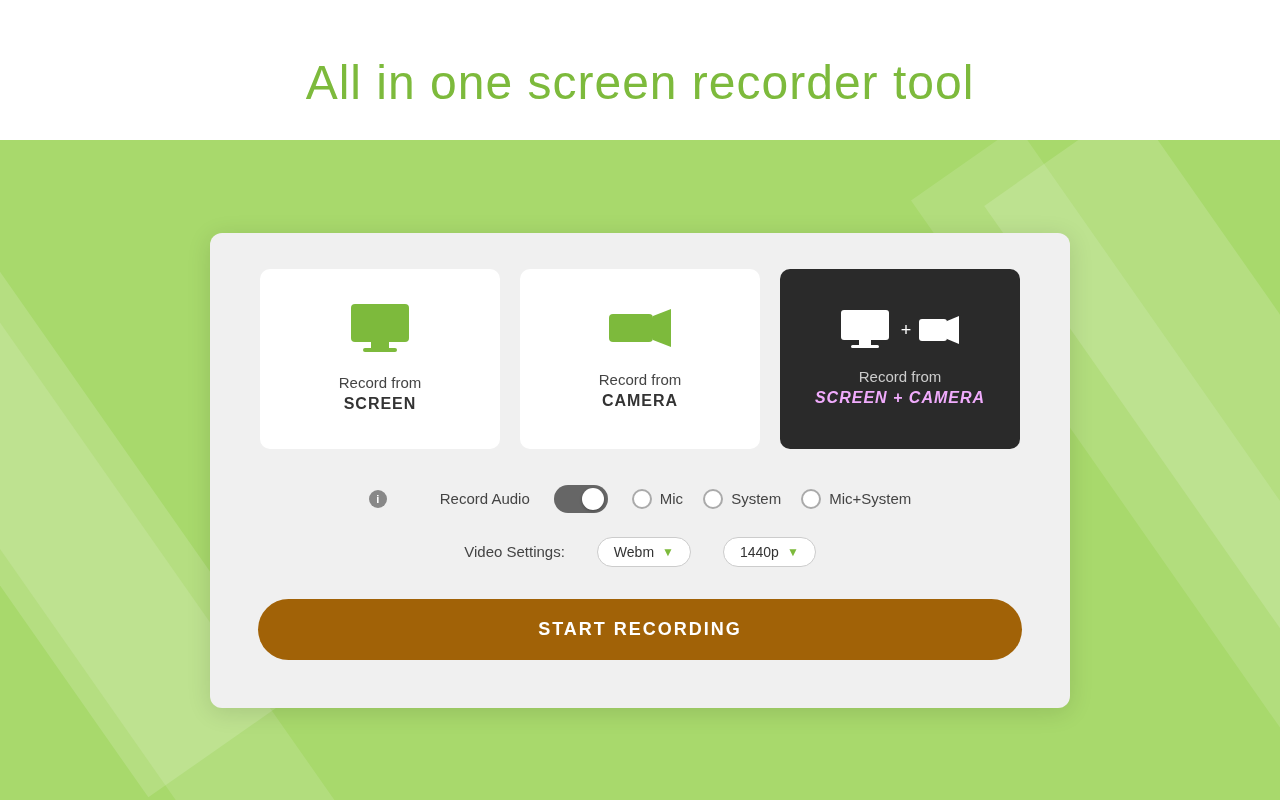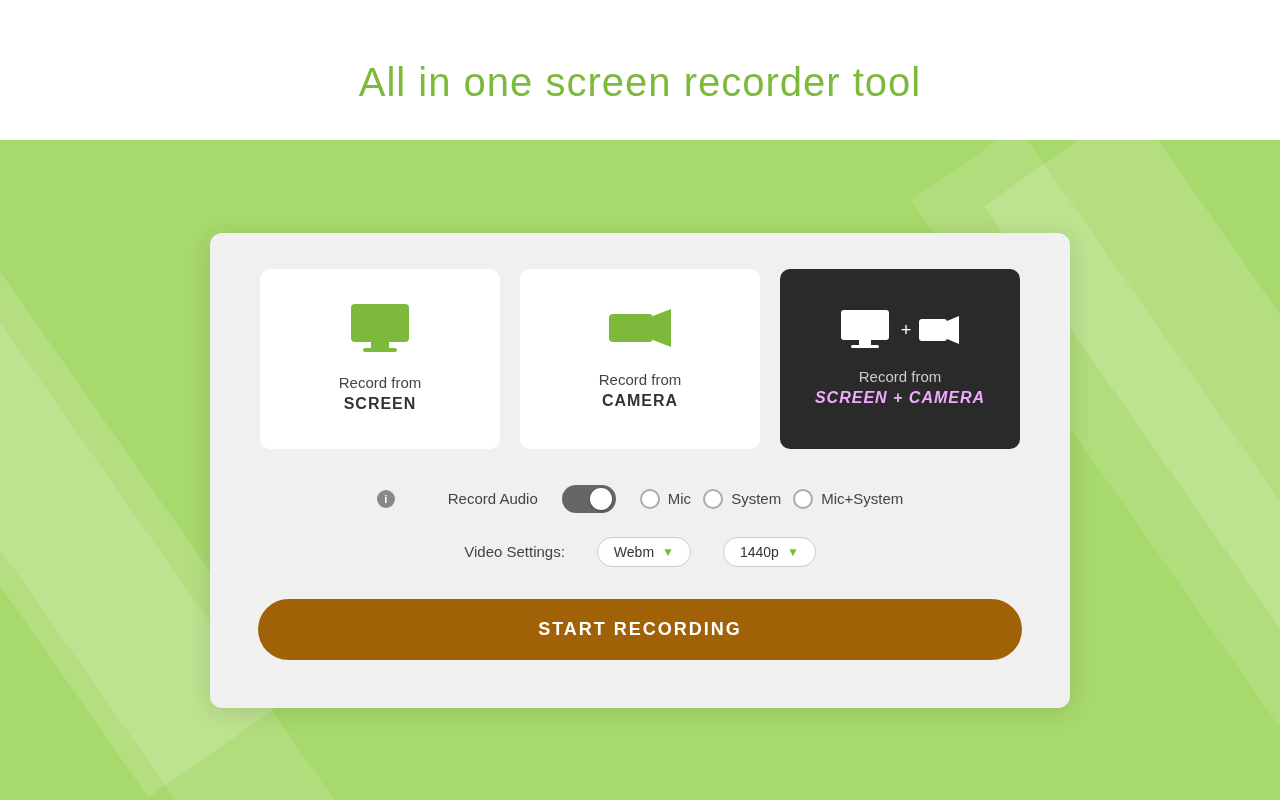--- a/index.html
+++ b/index.html
@@ -61,21 +61,21 @@
       background: white;
       height: 140px;
       display: flex;
       align-items: center;
       justify-content: center;
       position: relative;
       z-index: 10;
     }
 
     .top-title {
-      font-size: 40px;
+      font-size: 48px;
       font-weight: 300;
       color: #7dba3c;
       letter-spacing: 1px;
       margin-top: 24px;
     }
 
     
     .main-area {
       width: 100%;
       height: 660px;
@@ -243,21 +243,21 @@
       border-radius: 50%;
       position: absolute;
       right: 4px;
       box-shadow: 0 1px 3px rgba(0,0,0,0.3);
     }
 
     
     .radio-group {
       display: flex;
       align-items: center;
-      gap: 12px;
+      gap: 20px;
     }
 
     .radio-item {
       display: flex;
       align-items: center;
       gap: 8px;
       cursor: pointer;
     }
 
     .radio-circle {

